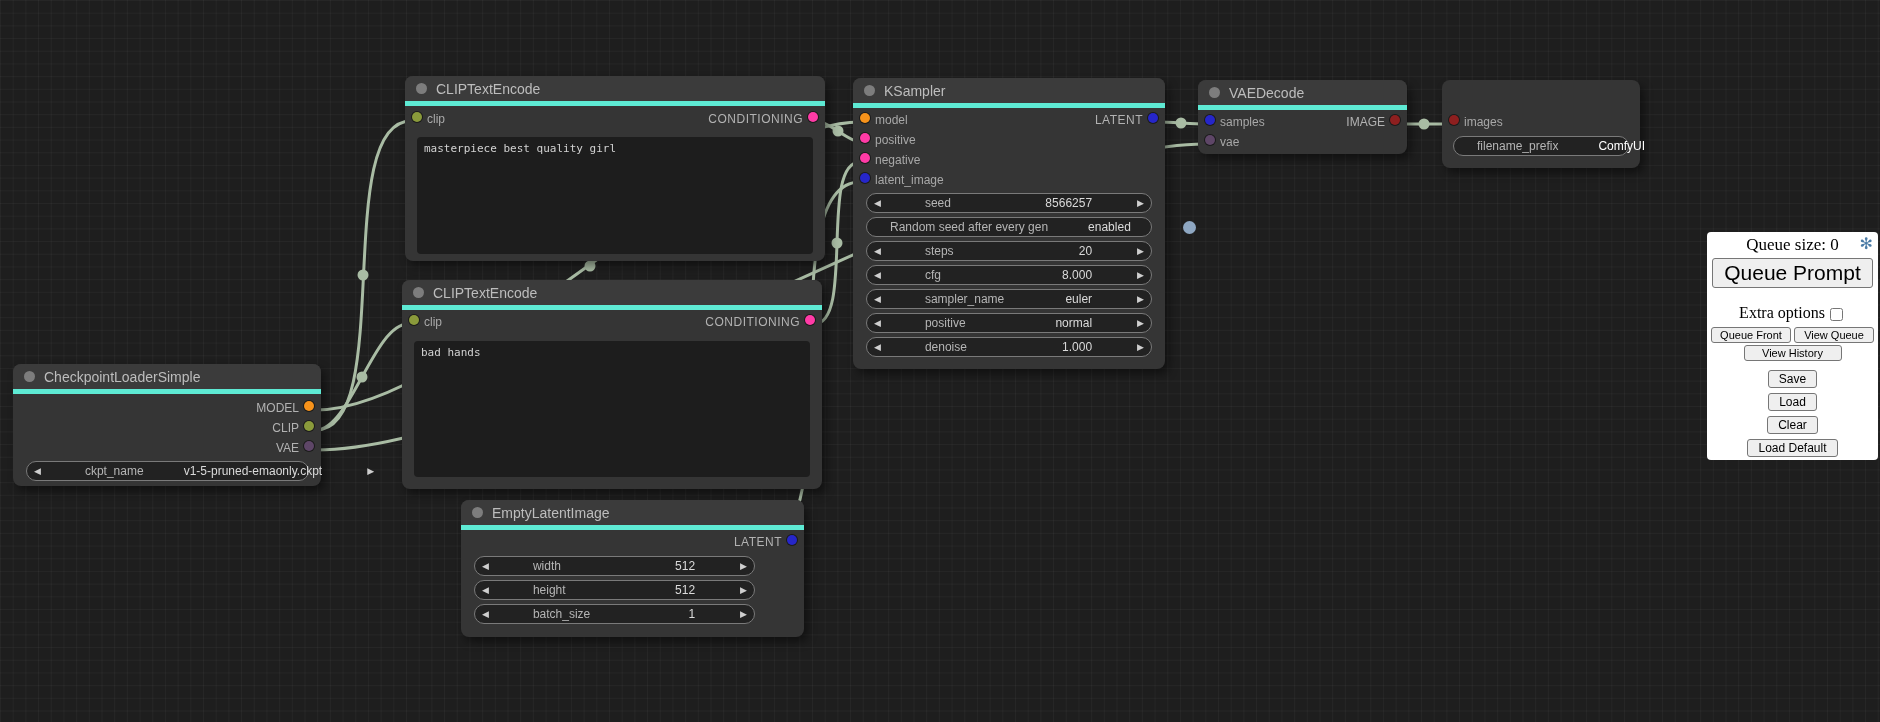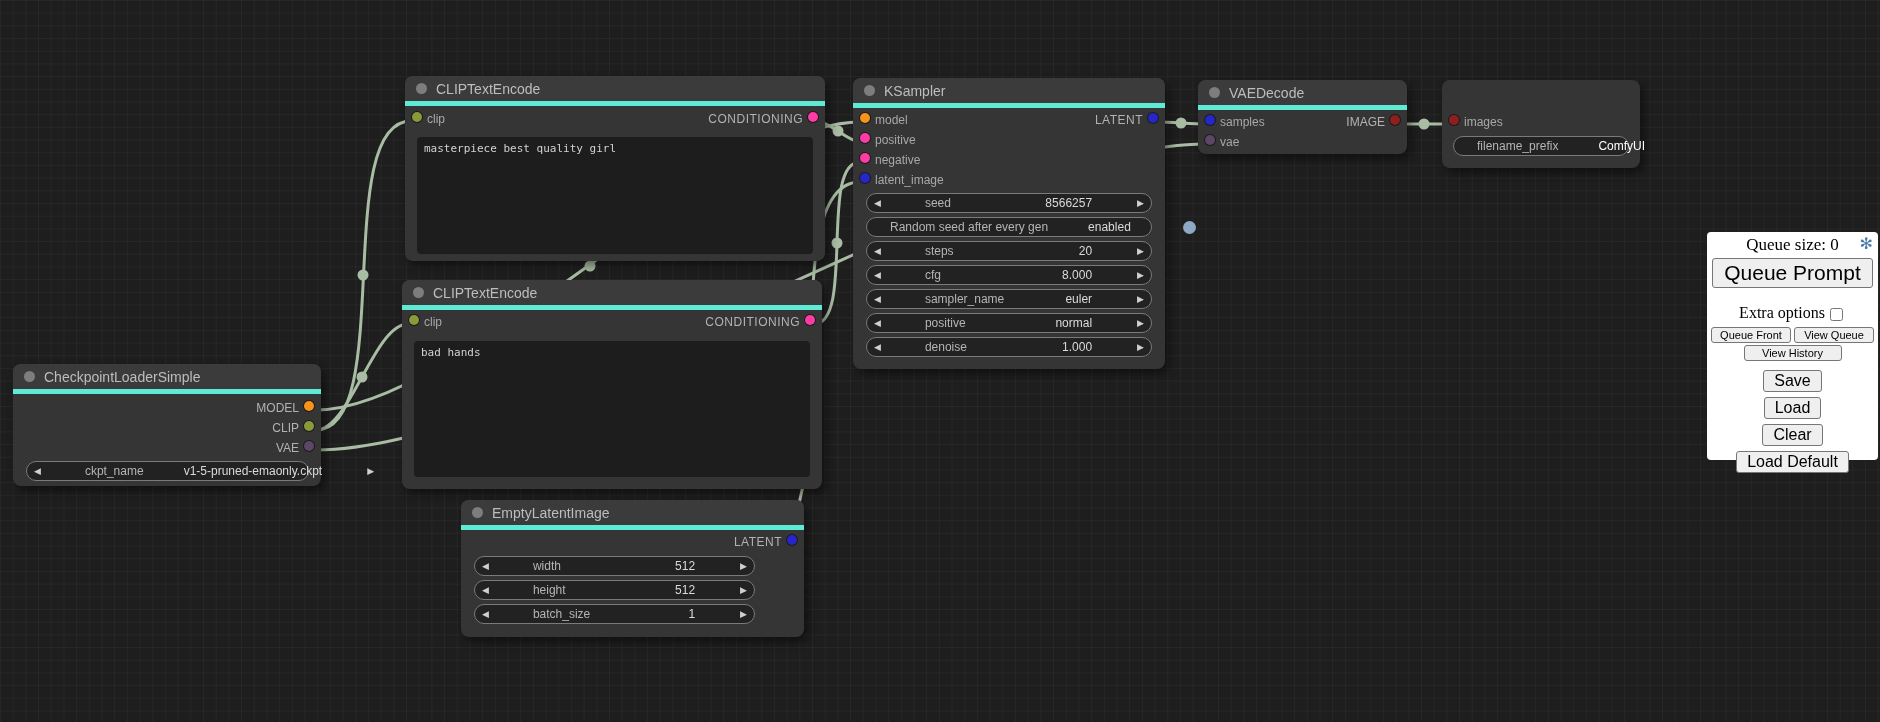--- a/index.html
+++ b/index.html
@@ -56,21 +56,21 @@
   .qp-header{position:relative;text-align:center;font-size:17px;padding-top:3px;}
   .qp-gear{position:absolute;right:5px;top:2px;color:#4a7ba6;font-size:16px;cursor:pointer;}
   .queue-panel button{font-family:"Liberation Sans", sans-serif;background:#efefef;
         border:1px solid #767676;border-radius:3px;color:#000;cursor:pointer;}
   .qp-big{display:block;width:161px;margin:3px auto 0;font-size:21px;padding:2px 0;}
   .qp-extra{text-align:center;font-size:16px;margin-top:16px;}
   .qp-extra input{vertical-align:middle;margin-left:5px;width:13px;height:13px;}
   .qp-row{display:flex;gap:3px;margin:3px 4px 0;}
   .qp-row button{flex:1;font-size:11px;padding:1px 0;}
   .qp-viewhistory{display:block;margin:2px auto 0;width:98px;font-size:11px;padding:1px 0;}
-  .qp-stack button{display:block;margin:5px auto 0;font-size:16px;padding:1px 10px;}
+  .qp-stack button{display:block;margin:5px auto 0;font-size:12px;padding:1px 10px;}
   .qp-stack .first{margin-top:9px;}
 </style>
 </head>
 <body>
 
 <svg class="links" width="1880" height="722">
   <g fill="none" stroke="#a9bca4" stroke-width="3">
     <path d="M316,410 C460,410 716,122 860,122"></path>
     <path d="M316,430 C396,430 331,121 411,121"></path>
     <path d="M316,430 C350,430 374,324 408,324"></path>

